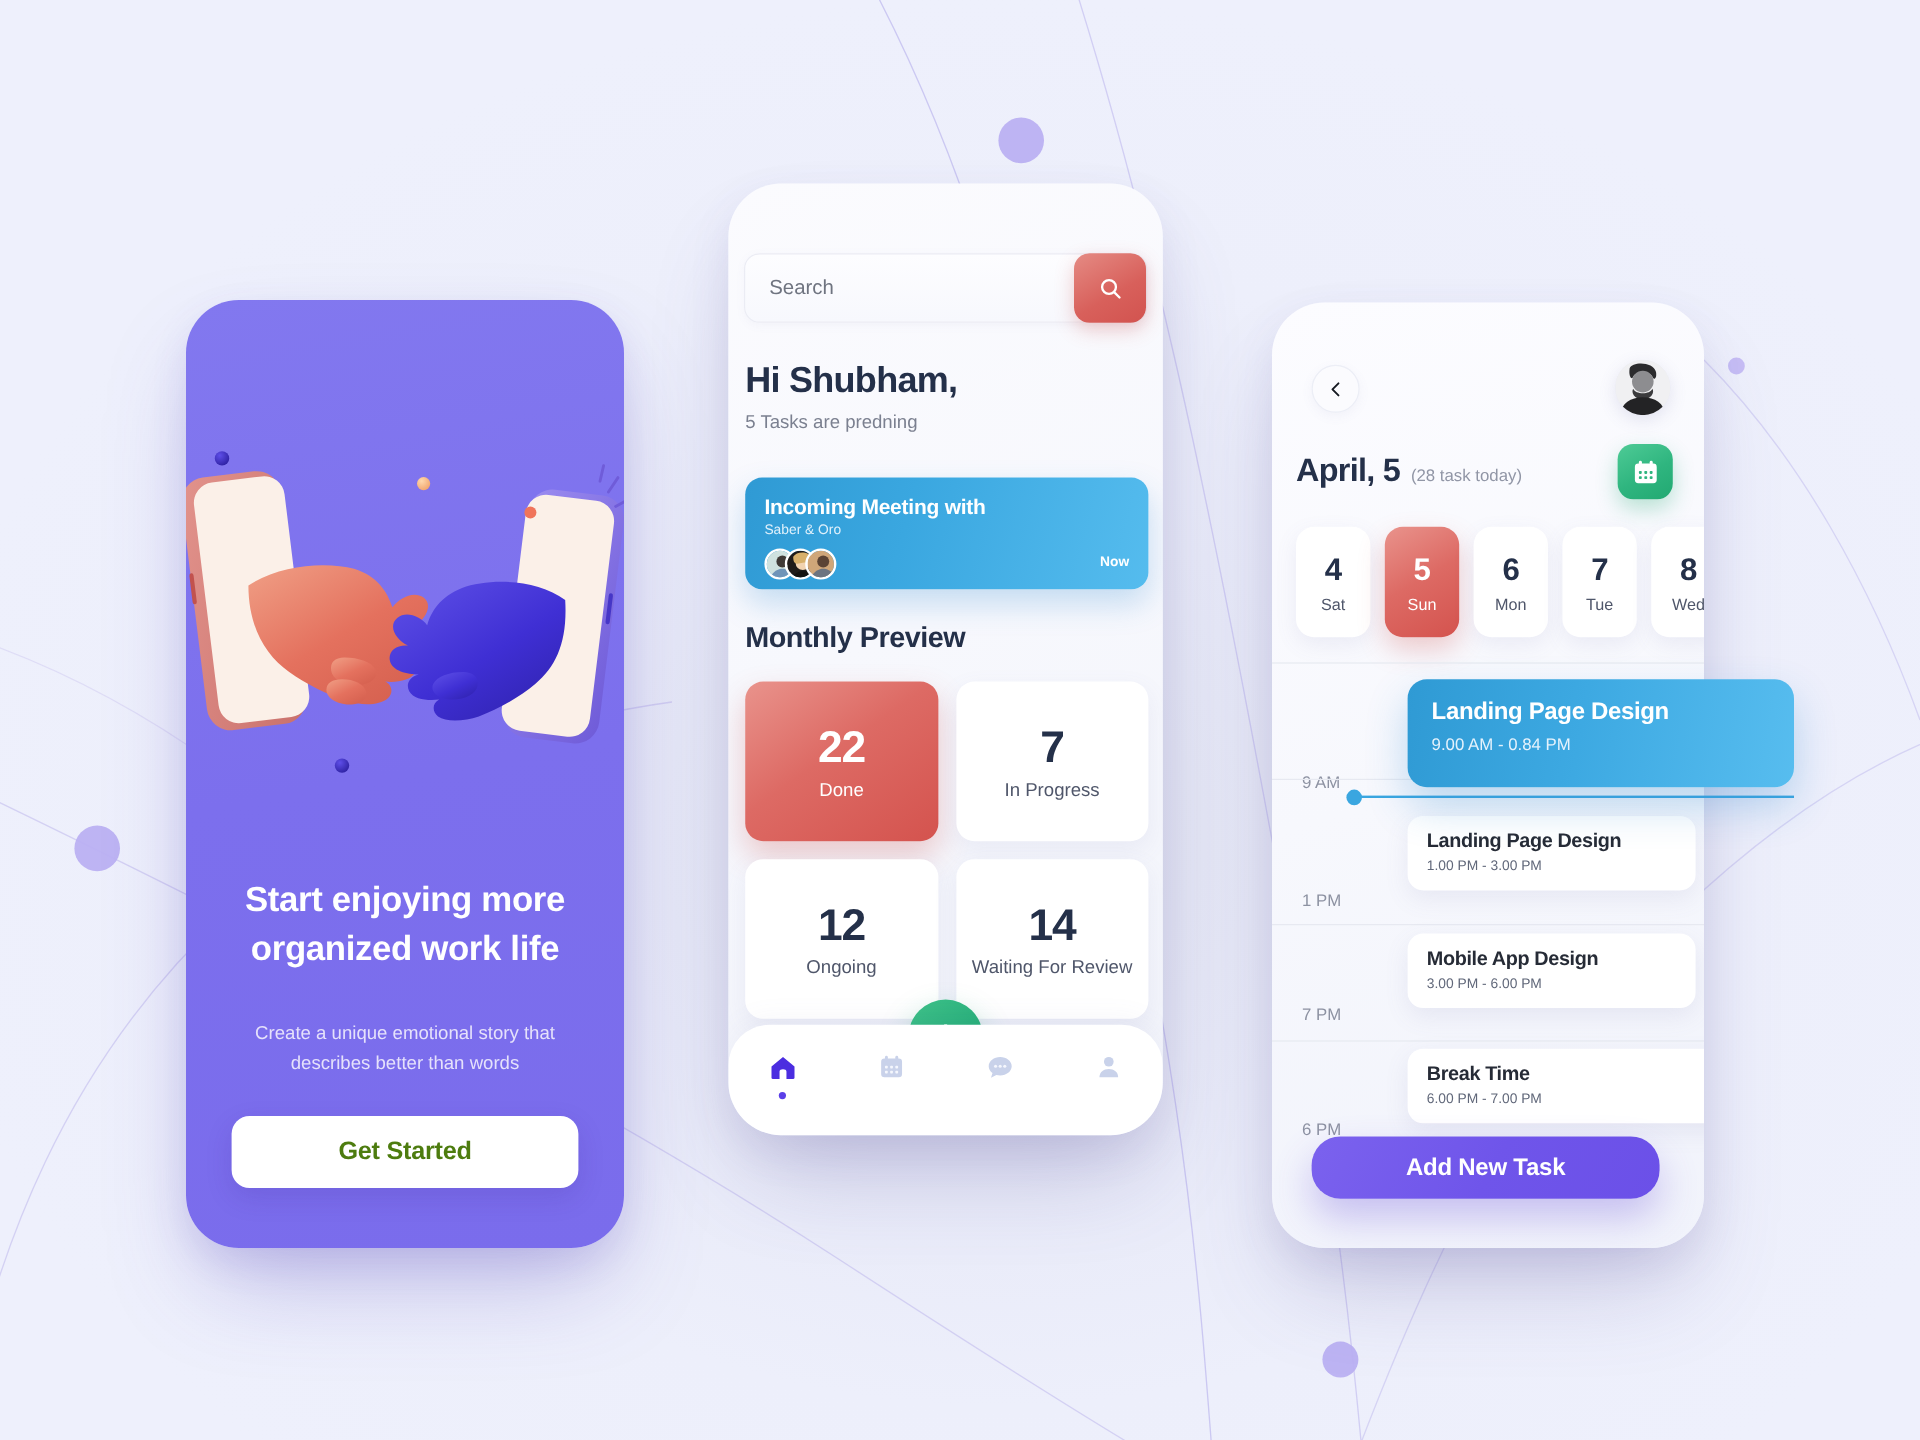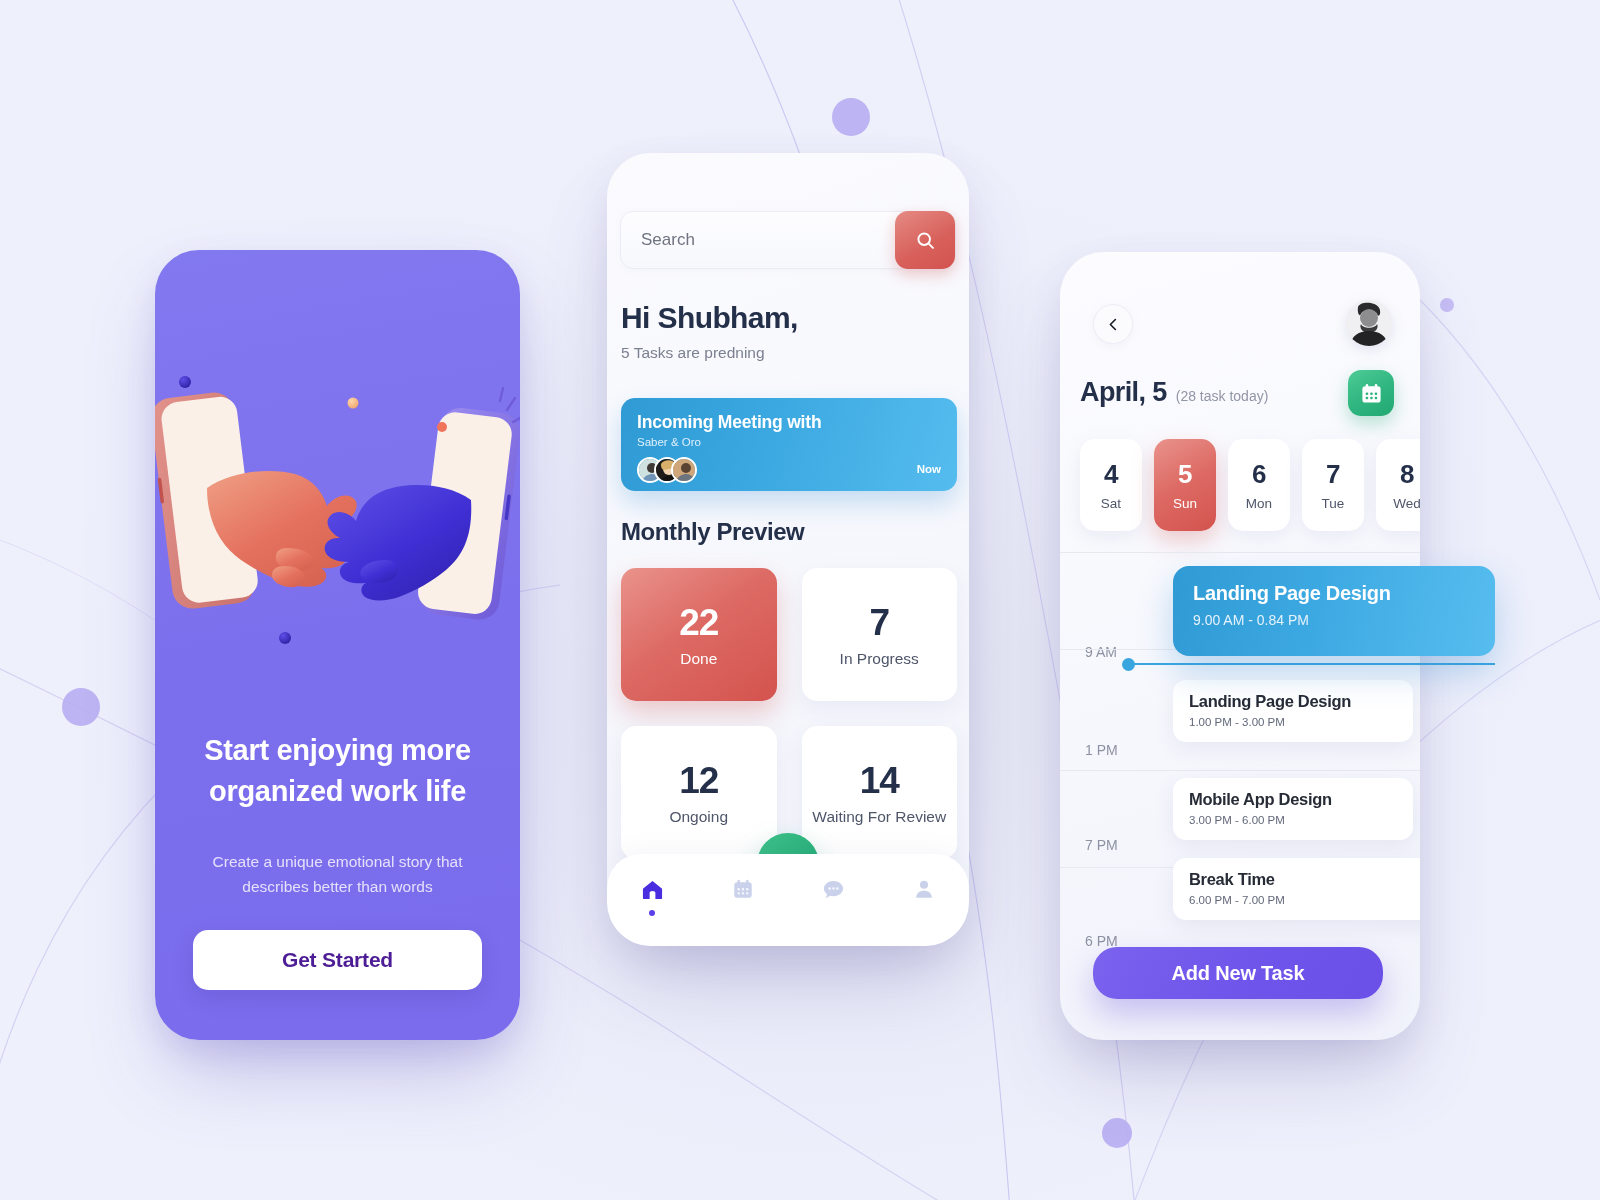--- a/index.html
+++ b/index.html
@@ -35,21 +35,21 @@
     letter-spacing: -0.3px;
   }
   .p1-sub {
     color: #e5e1fb; font-size: 15.5px; line-height: 1.58; margin-top: 38px;
     font-weight: 400;
   }
   .cta {
     position: absolute; left: 38px; right: 38px; top: 680px; height: 60px;
     background: #fff; border-radius: 15px;
     display: flex; align-items: center; justify-content: center;
-    color: #4c1d95; font-size: 21px; font-weight: 700; letter-spacing: -0.2px;
+    color: #4d7c0f; font-size: 21px; font-weight: 700; letter-spacing: -0.2px;
     box-shadow: 0 8px 22px rgba(60,40,140,.16);
     cursor: pointer; border: none;
   }
 
   
   #phone2 {
     left: 607px; top: 153px; width: 362px; height: 793px;
     background: linear-gradient(160deg, #fbfbfe 0%, #f7f8fd 46%, #f2f4fb 100%);
     box-shadow: 0 44px 80px -20px rgba(95,90,160,.30), 0 14px 34px rgba(95,90,160,.10);
     overflow: hidden;
@@ -90,21 +90,21 @@
   .avatars { display: flex; }
   .av {
     width: 26px; height: 26px; border-radius: 50%; border: 2px solid #fff;
     margin-right: -9px; background-size: cover; overflow: hidden; position: relative;
   }
   .meet-now { color: #fff; font-size: 11.5px; font-weight: 600; padding-bottom: 2px; }
 
   .p2-section { position: absolute; left: 14px; top: 365px; font-size: 24px; color: #243049; font-weight: 700; letter-spacing: -0.4px; }
 
   .stats { position: absolute; left: 14px; top: 415px; width: 336px;
-           display: grid; grid-template-columns: 1fr 1fr; gap: 25px; }
+           display: grid; grid-template-columns: 1fr 1fr; gap: 15px; }
   .stat {
     height: 133px; border-radius: 15px; background: #fff;
     display: flex; flex-direction: column; align-items: center; justify-content: center;
     box-shadow: 0 7px 20px rgba(110,110,165,.09);
   }
   .stat.hot {
     background: linear-gradient(145deg, #e9938c 0%, #dd6a64 45%, #d4534e 100%);
     box-shadow: 0 12px 26px rgba(205,80,75,.28);
   }
   .stat .num { font-size: 37px; font-weight: 700; color: #243049; letter-spacing: -1px; }
@@ -498,21 +498,21 @@
 
       <div class="hrow" style="top:218px"></div>
       <div class="hlabel" style="top:245px">7 PM</div>
       <div class="tcard" style="top:226px;width:240px;height:62px">
         <div class="tt">Mobile App Design</div>
         <div class="tm">3.00 PM - 6.00 PM</div>
       </div>
 
       <div class="hrow" style="top:315px"></div>
       <div class="hlabel" style="top:341px">6 PM</div>
-      <div class="tcard" style="top:306px;width:272px;height:62px">
+      <div class="tcard" style="top:322px;width:272px;height:62px">
         <div class="tt">Break Time</div>
         <div class="tm">6.00 PM - 7.00 PM</div>
       </div>
     </div>
   </div>
 </div>
 
 <div class="tcard hl">
   <div class="tt">Landing Page Design</div>
   <div class="tm">9.00 AM - 0.84 PM</div>

